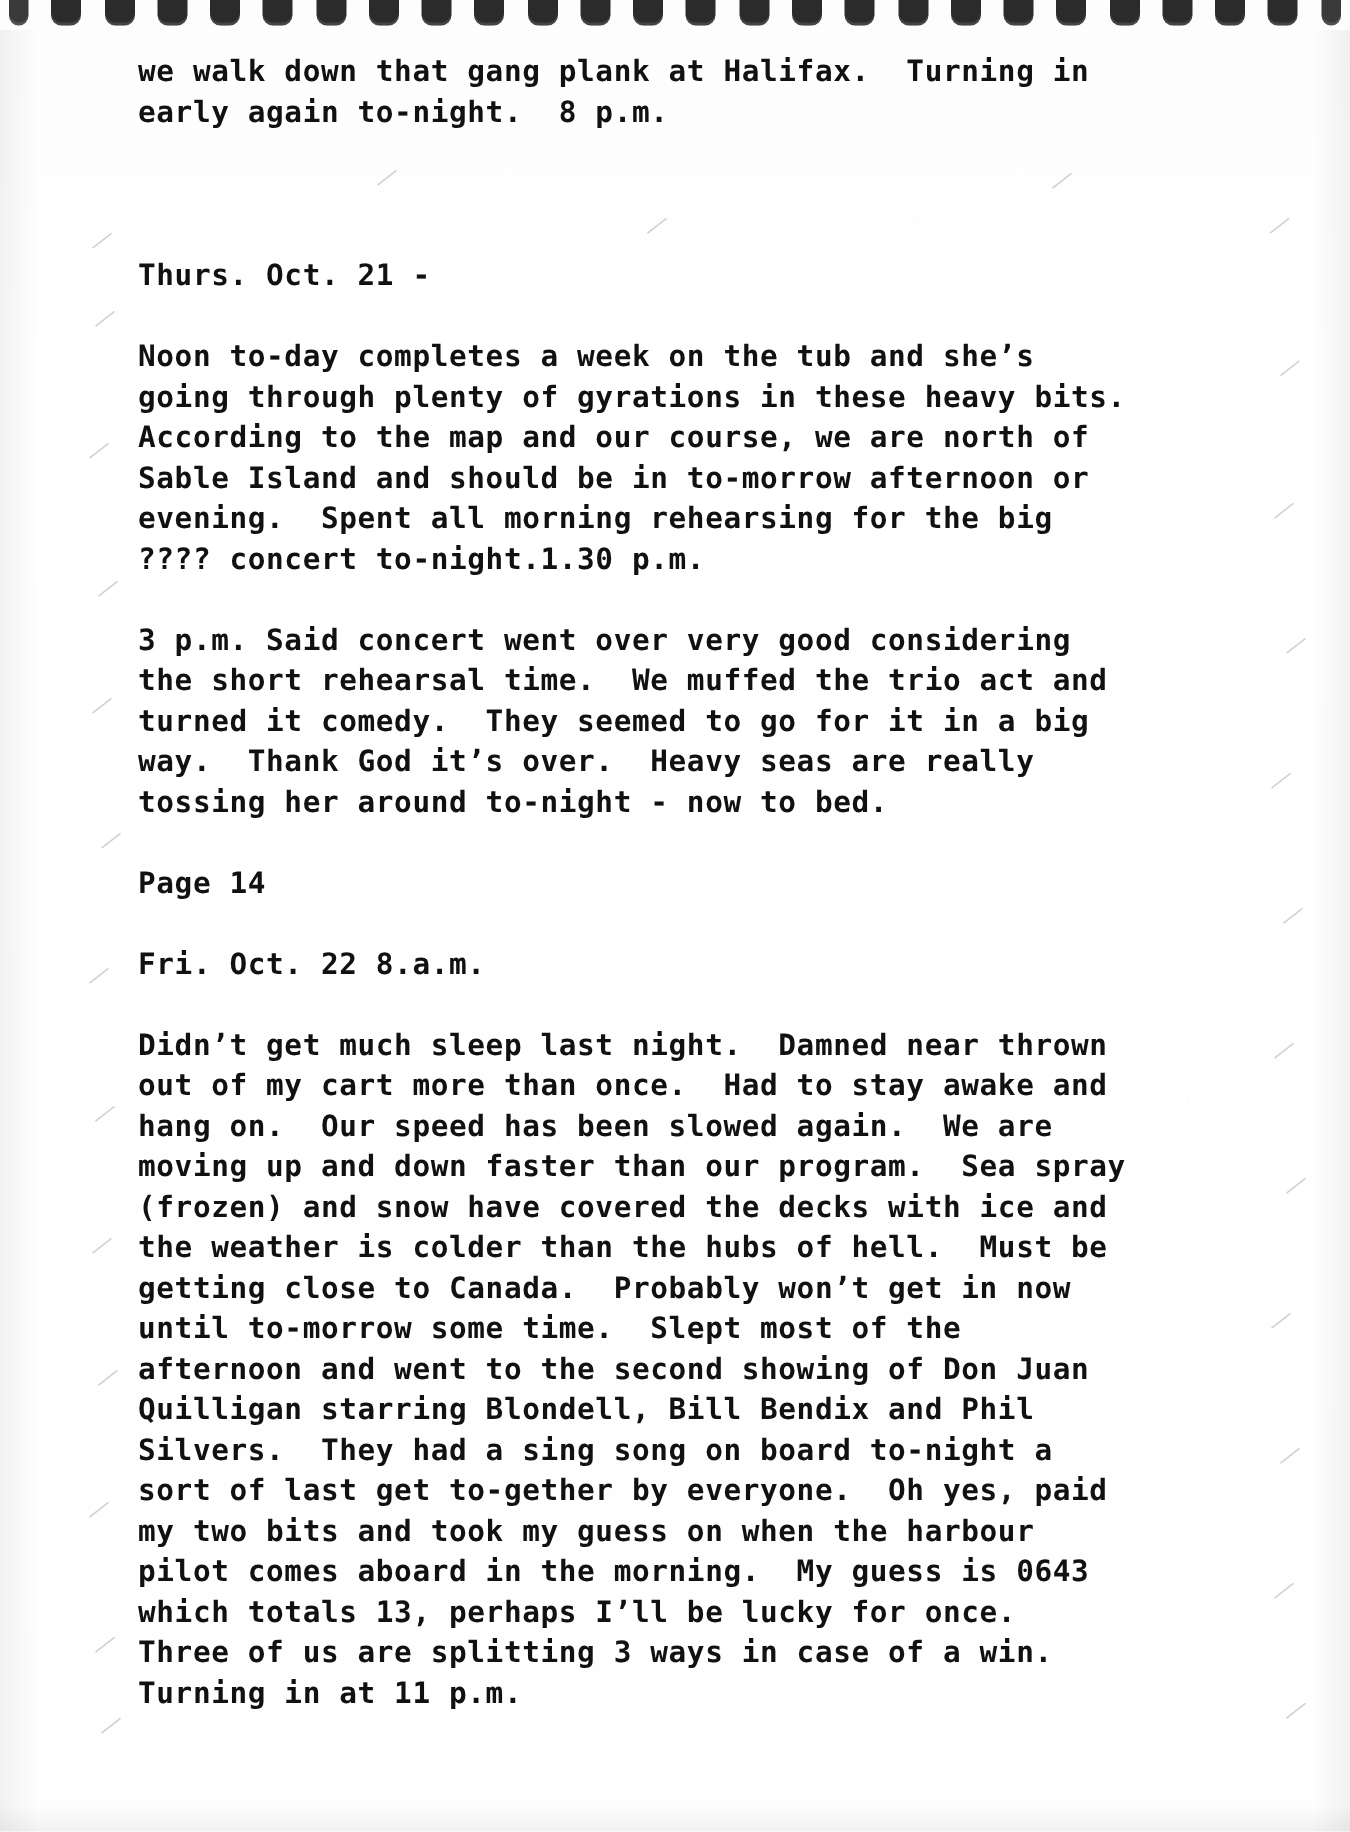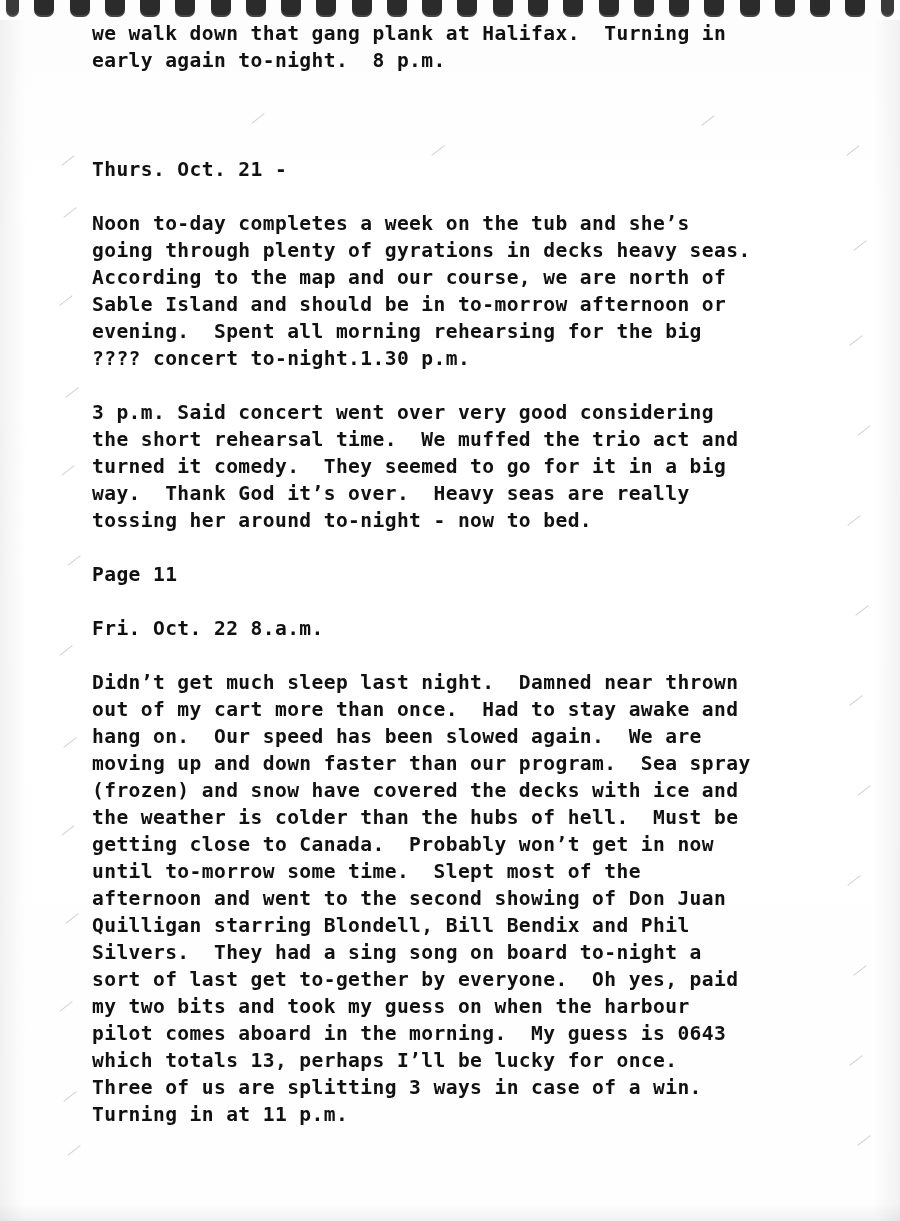--- a/index.html
+++ b/index.html
@@ -62,21 +62,21 @@
     position: absolute;
     width: 16px;
     height: 1px;
     background: rgba(120,120,120,0.35);
     transform: rotate(-38deg);
   }
 
   .content {
     position: absolute;
     left: 92px;
-    top: 20px;
+    top: 34px;
     width: 770px;
   }
 
   .para {
     font-size: 19.6px;
     line-height: 27px;
     letter-spacing: 0.4px;
     color: #111111;
     white-space: pre-wrap;
     margin: 0;
@@ -179,37 +179,37 @@
     <p class="para">we walk down that gang plank at Halifax.  Turning in
 early again to-night.  8 p.m.</p>
 
     <div class="gap-lg"></div>
 
     <p class="para">Thurs. Oct. 21 -</p>
 
     <div class="gap-md"></div>
 
     <p class="para">Noon to-day completes a week on the tub and she’s
-going through plenty of gyrations in decks heavy seas.
+going through plenty of gyrations in these heavy bits.
 According to the map and our course, we are north of
 Sable Island and should be in to-morrow afternoon or
 evening.  Spent all morning rehearsing for the big
 ???? concert to-night.1.30 p.m.</p>
 
     <div class="gap-md"></div>
 
     <p class="para">3 p.m. Said concert went over very good considering
 the short rehearsal time.  We muffed the trio act and
 turned it comedy.  They seemed to go for it in a big
 way.  Thank God it’s over.  Heavy seas are really
 tossing her around to-night - now to bed.</p>
 
     <div class="gap-md"></div>
 
-    <p class="para">Page 11</p>
+    <p class="para">Page 14</p>
 
     <div class="gap-md"></div>
 
     <p class="para">Fri. Oct. 22 8.a.m.</p>
 
     <div class="gap-md"></div>
 
     <p class="para">Didn’t get much sleep last night.  Damned near thrown
 out of my cart more than once.  Had to stay awake and
 hang on.  Our speed has been slowed again.  We are

